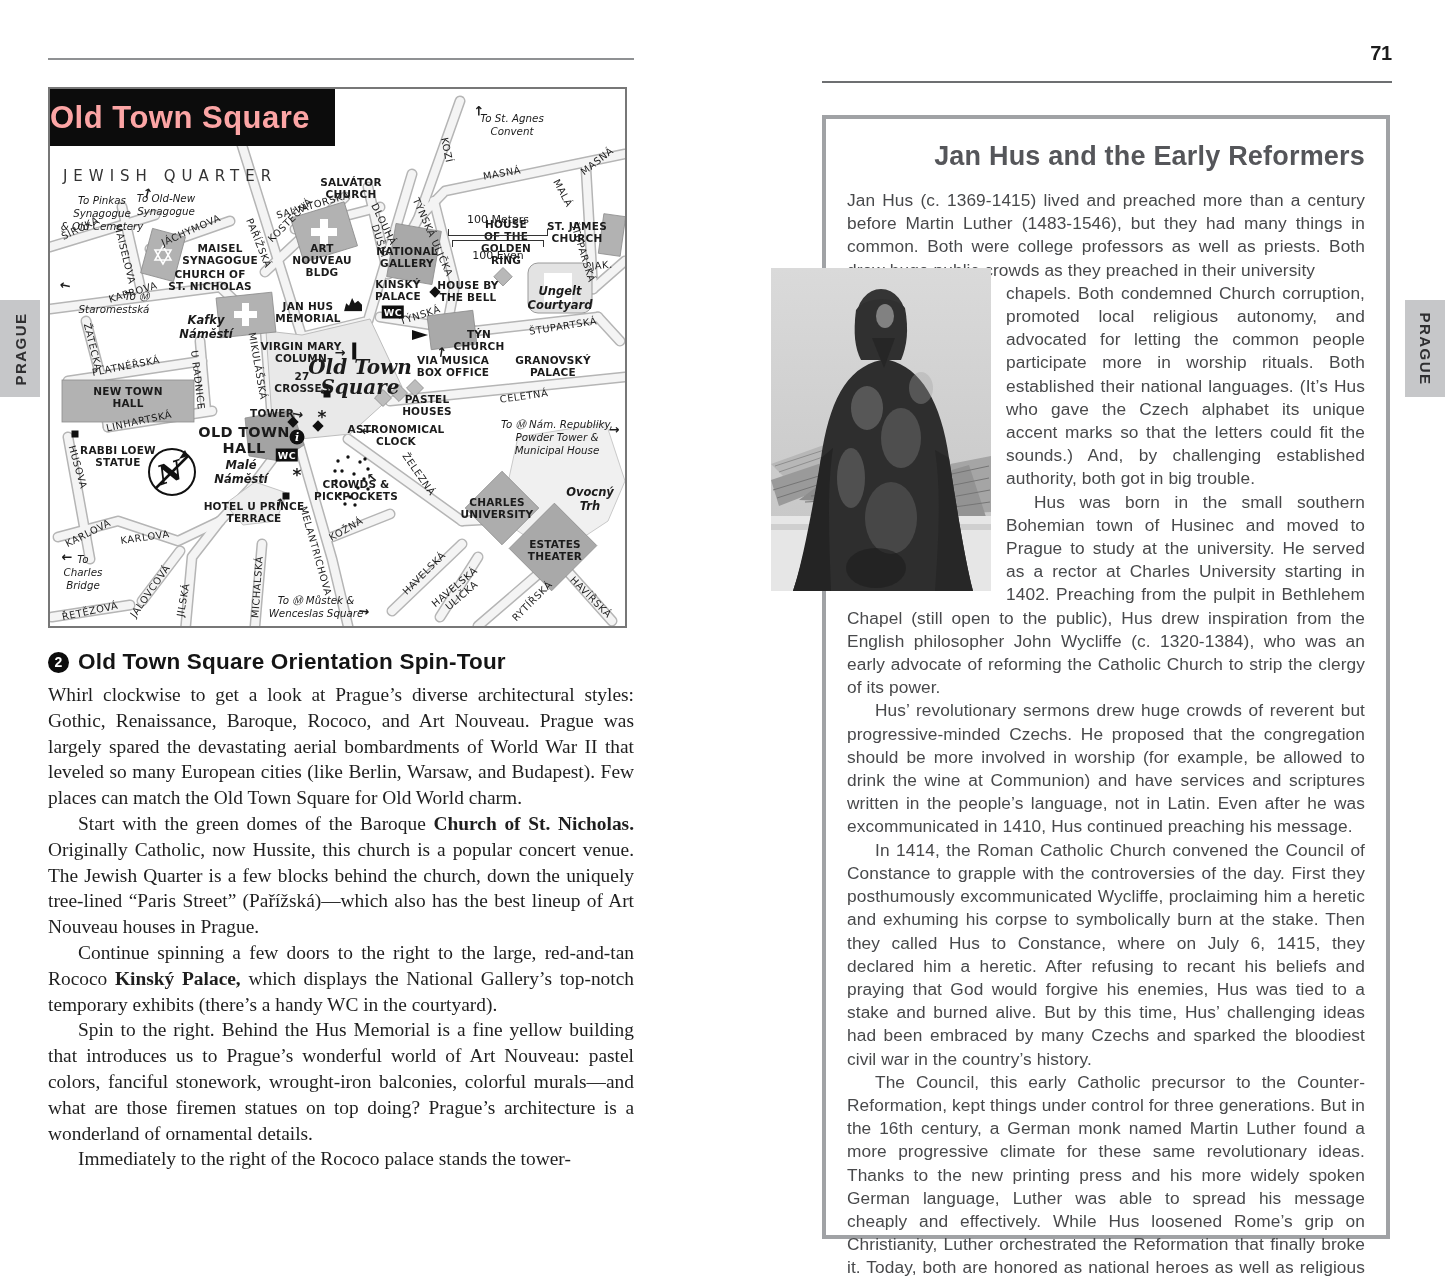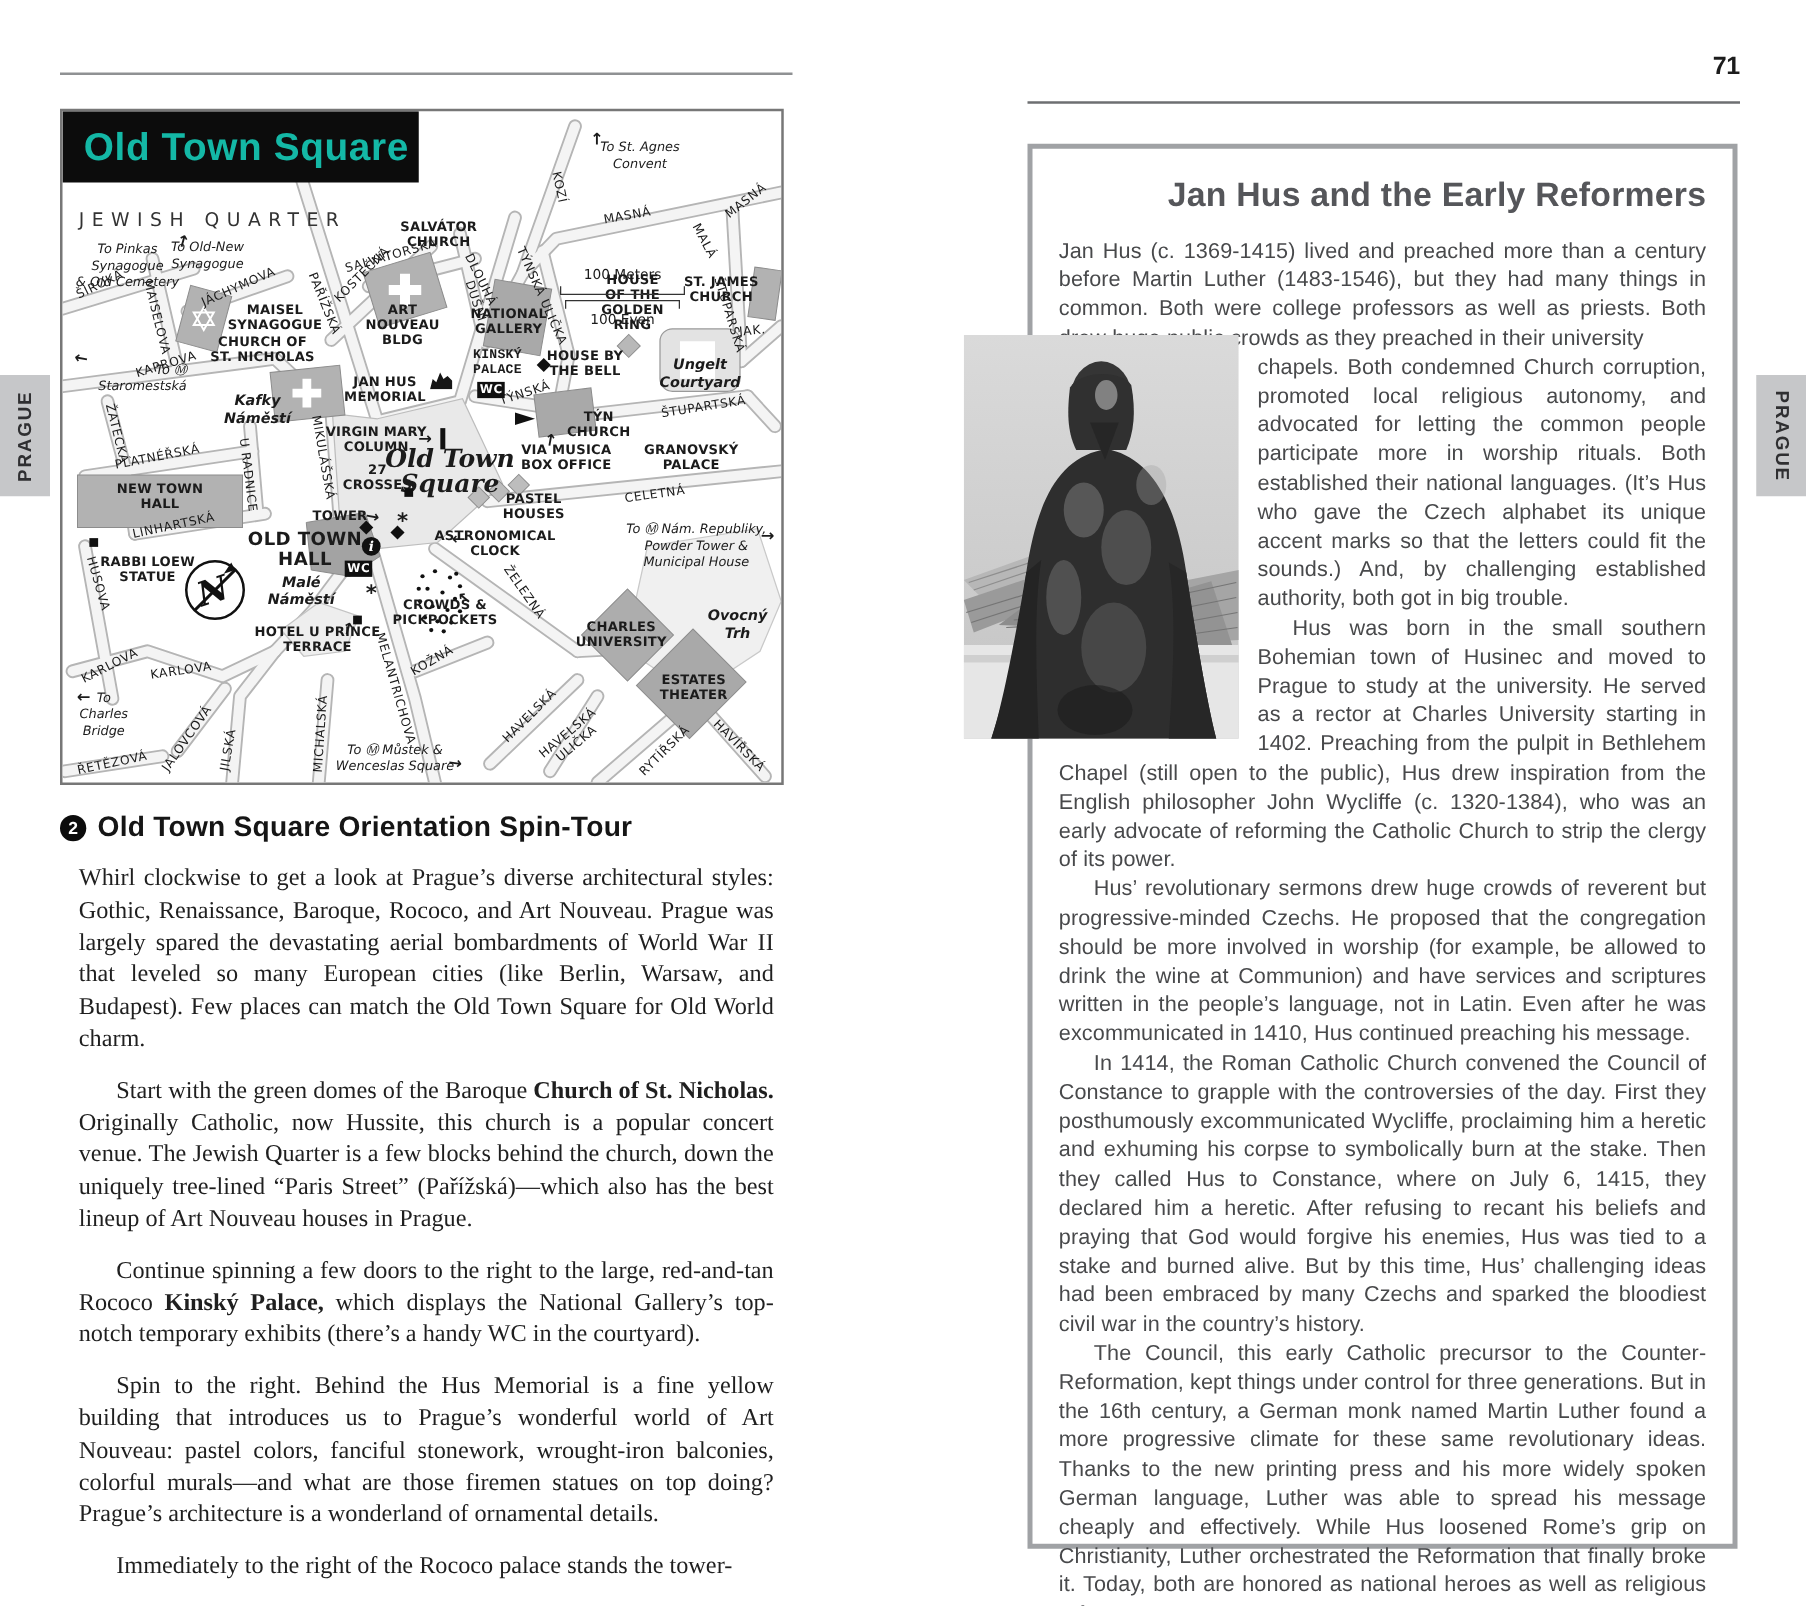--- a/index.html
+++ b/index.html
@@ -22,21 +22,21 @@
     color:#1c1c1c;letter-spacing:-0.2px;}
   .pagehead.right{justify-content:flex-end;gap:16px;}
   .rule{height:2px;background:#8f9193;margin-top:16px;}
   .rule.dark{background:#6d6f71;}
 
   
   .map{position:relative;margin-top:27px;width:575px;height:537px;border:2px solid #777;
        background:#ffffff;overflow:hidden;}
   .map-svg{position:absolute;left:0;top:0;width:575px;height:537px;}
   .map-titlebar{position:absolute;left:0;top:0;width:285px;height:57px;background:#0c0c0c;
-    color:#14b8a6;font:700 31px "Liberation Sans",sans-serif;line-height:57px;padding-left:17px;
+    color:#fca5a5;font:700 31px "Liberation Sans",sans-serif;line-height:57px;padding-left:0;
     letter-spacing:.5px;box-sizing:border-box;z-index:5;}
   .scalebox{position:absolute;left:392px;top:124px;width:112px;text-align:center;z-index:4;
     font:400 11px "DejaVu Sans",sans-serif;color:#1b1b1b;}
   .bracket1{height:6px;margin:3px 6px 0 6px;border-left:1.5px solid #333;border-right:1.5px solid #333;border-bottom:1.5px solid #333;}
   .bracket2{height:6px;margin:4px 10px 2px 10px;border-left:1.5px solid #333;border-right:1.5px solid #333;border-top:1.5px solid #333;}
 
   .ml{position:absolute;white-space:pre;text-align:center;color:#1b1b1b;z-index:3;
       font-family:"DejaVu Sans",sans-serif;}
   .st{font-size:9.8px;letter-spacing:.6px;}
   .area{font-size:15px;letter-spacing:6px;color:#333;}
@@ -54,21 +54,21 @@
   .burst{font:700 17px "DejaVu Sans",sans-serif;}
   .colm{width:3.5px;height:17px;background:#101010;}
   .husm{width:18px;height:15px;background:#161616;
         clip-path:polygon(0 100%,12% 45%,28% 62%,45% 10%,60% 45%,78% 28%,100% 55%,100% 100%);}
 
   
   .spin-heading{display:flex;align-items:center;gap:9px;margin-top:21px;
     font:700 22.5px "Liberation Sans",sans-serif;color:#151515;letter-spacing:.2px;}
   .marker{display:inline-block;width:21px;height:21px;border-radius:50%;background:#0c0c0c;
     color:#fff;font:700 14px "Liberation Sans",sans-serif;line-height:21px;text-align:center;flex:0 0 auto;}
-  .serif-p{margin:15px;font:400 19.4px/25.8px "Liberation Serif",serif;color:#1f1f1f;
+  .serif-p{margin:0;font:400 19.4px/25.8px "Liberation Serif",serif;color:#1f1f1f;
     text-align:justify;}
   .serif-p.ind{text-indent:30px;}
   .serif-p .b{font-weight:700;}
   .paras{margin-top:7px;}
 
   
   .sidebox{margin-top:32px;box-sizing:border-box;width:568px;height:1124px;
     border:4px solid #a0a2a5;background:#fff;padding:0 21px;}
   .sidebox-title{margin-top:22px;text-align:right;font:700 27px "Liberation Sans",sans-serif;
     color:#55565a;letter-spacing:.2px;}
@@ -292,21 +292,21 @@
       <div class="ml st" style="left: 369px; top: 385px; transform: translate(-50%, -50%) rotate(55deg);">ŽELEZNÁ</div>
       <div class="ml st" style="left: 374px; top: 484px; transform: translate(-50%, -50%) rotate(-45deg);">HAVELSKÁ</div>
       <div class="ml st" style="left: 408px; top: 502px; transform: translate(-50%, -50%) rotate(-40deg);">HAVELSKÁ<br>ULIČKA</div>
       <div class="ml st" style="left: 482px; top: 512px; transform: translate(-50%, -50%) rotate(-45deg);">RYTÍŘSKÁ</div>
       <div class="ml st" style="left: 541px; top: 508px; transform: translate(-50%, -50%) rotate(45deg);">HAVÍŘSKÁ</div>
       <div class="ml lm" style="left: 301px; top: 100px; transform: translate(-50%, -50%) rotate(0deg);">SALVÁTOR<br>CHURCH</div>
       <div class="ml lm" style="left: 170px; top: 166px; transform: translate(-50%, -50%) rotate(0deg);">MAISEL<br>SYNAGOGUE</div>
       <div class="ml lm" style="left: 160px; top: 192px; transform: translate(-50%, -50%) rotate(0deg);">CHURCH OF<br>ST. NICHOLAS</div>
       <div class="ml lm" style="left: 272px; top: 172px; transform: translate(-50%, -50%) rotate(0deg);">ART<br>NOUVEAU<br>BLDG</div>
       <div class="ml lm" style="left: 357px; top: 169px; transform: translate(-50%, -50%) rotate(0deg);">NATIONAL<br>GALLERY</div>
-      <div class="ml lm" style="left: 348px; top: 202px; transform: translate(-50%, -50%) rotate(0deg); font-family: Liberation Mono, monospace;">KINSKÝ<br>PALACE</div>
+      <div class="ml lm" style="left: 348px; top: 202px; transform: translate(-50%, -50%) rotate(0deg);">KINSKÝ<br>PALACE</div>
       <div class="ml lm" style="left: 418px; top: 203px; transform: translate(-50%, -50%) rotate(0deg);">HOUSE BY<br>THE BELL</div>
       <div class="ml lm" style="left: 456px; top: 154px; transform: translate(-50%, -50%) rotate(0deg);">HOUSE<br>OF THE<br>GOLDEN<br>RING</div>
       <div class="ml lm" style="left: 527px; top: 144px; transform: translate(-50%, -50%) rotate(0deg);">ST. JAMES<br>CHURCH</div>
       <div class="ml lm" style="left: 429px; top: 252px; transform: translate(-50%, -50%) rotate(0deg);">TÝN<br>CHURCH</div>
       <div class="ml lm" style="left: 403px; top: 278px; transform: translate(-50%, -50%) rotate(0deg);">VIA MUSICA<br>BOX OFFICE</div>
       <div class="ml lm" style="left: 503px; top: 278px; transform: translate(-50%, -50%) rotate(0deg);">GRANOVSKÝ<br>PALACE</div>
       <div class="ml lm" style="left: 258px; top: 224px; transform: translate(-50%, -50%) rotate(0deg);">JAN HUS<br>MEMORIAL</div>
       <div class="ml lm" style="left: 251px; top: 264px; transform: translate(-50%, -50%) rotate(0deg);">VIRGIN MARY<br>COLUMN</div>
       <div class="ml lm" style="left: 252px; top: 294px; transform: translate(-50%, -50%) rotate(0deg);">27<br>CROSSES</div>
       <div class="ml lm" style="left: 222px; top: 325px; transform: translate(-50%, -50%) rotate(0deg);">TOWER</div>

